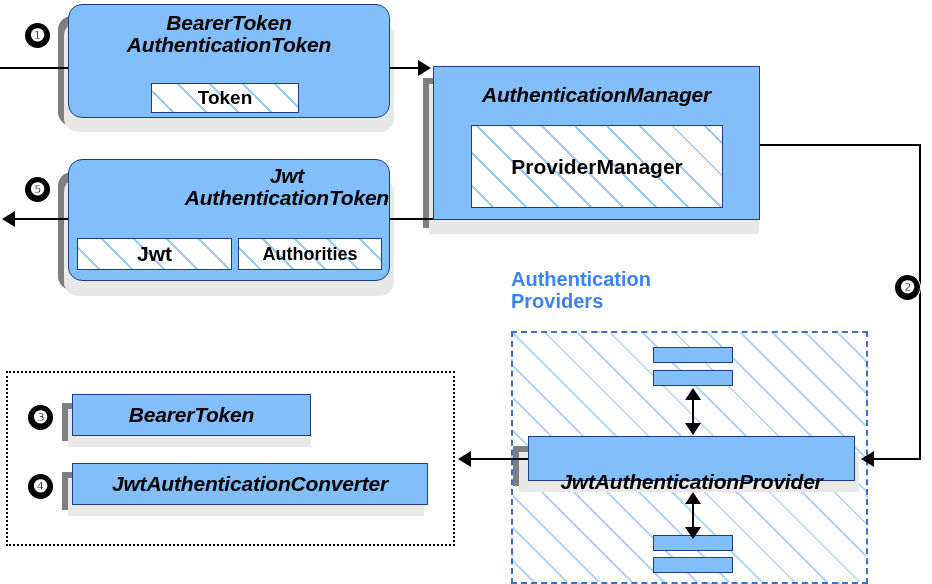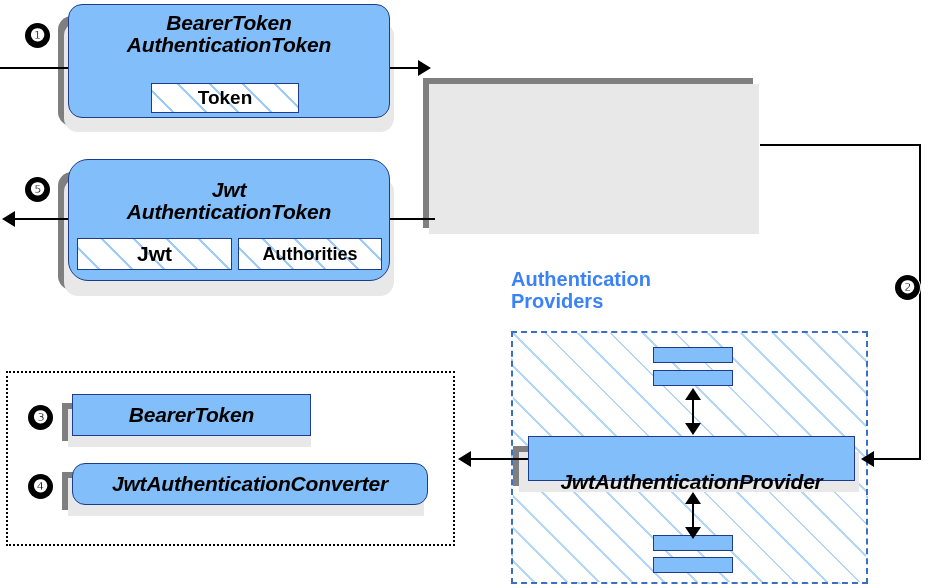--- a/index.html
+++ b/index.html
@@ -172,33 +172,39 @@
     <div class="hatch" style="position:absolute; left:82px; top:78px; width:148px; height:30px; font-size:19px;">
       <span>Token</span>
     </div>
   </div>
 
   <div class="ln ln-h" style="left:390px; top:67px; width:32px;"></div>
   <div class="arrow arrow-r" style="left:418px; top:60px;"></div>
 
   <div class="node-shadow sh-dark" style="left:423px; top:78px; width:330px; height:150px;"></div>
   <div class="node-shadow sh-light" style="left:429px; top:84px; width:330px; height:150px;"></div>
+  <div class="node" style="left:433px; top:66px; width:327px; height:154px; padding-top:17px;">
+    <div class="node-title" style="font-size:21px;">AuthenticationManager</div>
+    <div class="hatch" style="position:absolute; left:37px; top:58px; width:252px; height:83px; font-size:21px;">
+      <span>ProviderManager</span>
+    </div>
+  </div>
 
   <div class="ln ln-h" style="left:760px; top:144px; width:161px;"></div>
   <div class="ln ln-v" style="left:919px; top:144px; height:316px;"></div>
   <div class="ln ln-h" style="left:872px; top:458px; width:49px;"></div>
   <div class="arrow arrow-l" style="left:861px; top:451px;"></div>
 
   <div class="badge" style="left:895px; top:275px;">❷</div>
 
   <div class="badge" style="left:25px; top:177px;">❺</div>
 
   <div class="node-shadow sh-dark" style="left:58px; top:172px; width:330px; height:118px; border-radius:14px;"></div>
   <div class="node-shadow sh-light" style="left:64px; top:178px; width:330px; height:118px; border-radius:14px;"></div>
-  <div class="node" style="left:68px; top:159px; width:322px; height:122px; border-radius:20px; padding-top:19px;">
+  <div class="node" style="left:68px; top:159px; width:322px; height:122px; border-radius:14px; padding-top:5px;align-items:flex-end;">
     <div class="node-title" style="font-size:21px;">
       <span>Jwt</span><br>
       <span>AuthenticationToken</span>
     </div>
     <div class="hatch" style="position:absolute; left:8px; top:78px; width:155px; height:32px; font-size:21px;">
       <span>Jwt</span>
     </div>
     <div class="hatch" style="position:absolute; left:169px; top:78px; width:144px; height:32px; font-size:18px;">
       <span>Authorities</span>
     </div>
@@ -245,17 +251,17 @@
   <div class="node-shadow sh-dark" style="left:62px; top:403px; width:243px; height:38px;"></div>
   <div class="node-shadow sh-light" style="left:68px; top:409px; width:243px; height:38px;"></div>
   <div class="node" style="left:72px; top:394px; width:239px; height:42px; justify-content:center;">
     <div class="node-title" style="font-size:21px;">BearerToken</div>
   </div>
 
   <div class="badge" style="left:28px; top:474px;">❹</div>
 
   <div class="node-shadow sh-dark" style="left:62px; top:472px; width:356px; height:38px;"></div>
   <div class="node-shadow sh-light" style="left:68px; top:478px; width:356px; height:38px;"></div>
-  <div class="node" style="left:72px; top:463px; width:356px; height:42px; justify-content:center;border-radius:13px;">
+  <div class="node" style="left:72px; top:463px; width:356px; height:42px; justify-content:center;">
     <div class="node-title" style="font-size:21px;">JwtAuthenticationConverter</div>
   </div>
 
 </div>
 
 </body></html>

